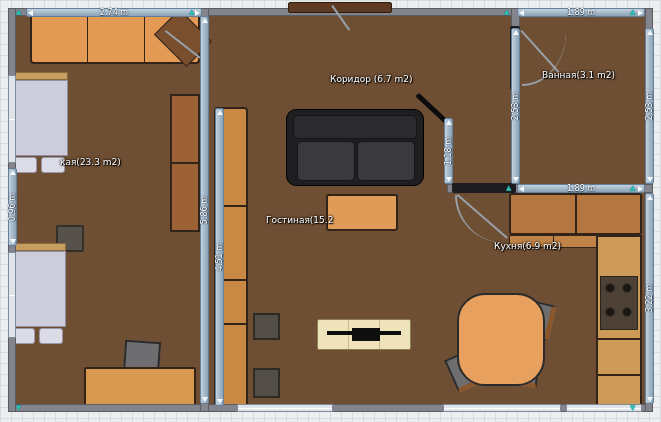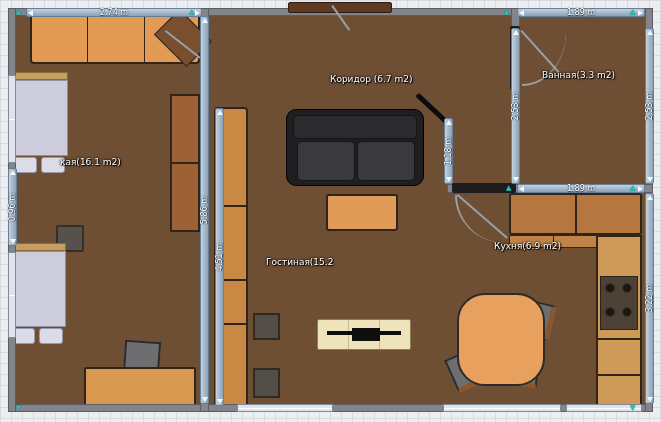--- a/index.html
+++ b/index.html
@@ -163,24 +163,24 @@
   <div class="dim-v" style="left:215px;top:108px;height:298px;">
     <span class="dim-label">4.51 m</span>
     </div>
   <div class="dim-v" style="left:8px;top:168px;height:78px;">
     <span class="dim-label">0.96 m</span>
     </div>
   <div class="dim-v" style="left:645px;top:193px;height:211px;">
     <span class="dim-label">3.22 m</span>
     </div>
 
-  <div class="room-label" style="left:60px;top:157px;">кая(16.1 m2)</div>
+  <div class="room-label" style="left:60px;top:157px;">кая(23.3 m2)</div>
   <div class="room-label" style="left:330px;top:74px;">Коридор (6.7 m2)</div>
-  <div class="room-label" style="left:542px;top:70px;">Ванная(3.3 m2)</div>
-  <div class="room-label" style="left:266px;top:215px;margin-top:42px;">Гостиная(15.2</div>
+  <div class="room-label" style="left:542px;top:70px;">Ванная(3.1 m2)</div>
+  <div class="room-label" style="left:266px;top:215px;">Гостиная(15.2</div>
   <div class="room-label" style="left:494px;top:241px;">Кухня(6.9 m2)</div>
 
   <span class="marker" style="left:16px;top:9px;">▲</span>
   <span class="marker" style="left:189px;top:9px;">▲</span>
   <span class="marker" style="left:504px;top:9px;">▲</span>
   <span class="marker" style="left:630px;top:9px;">▲</span>
   <span class="marker" style="left:506px;top:185px;">▲</span>
   <span class="marker" style="left:630px;top:185px;">▲</span>
   <span class="marker" style="left:16px;top:405px;">▼</span>
   <span class="marker" style="left:630px;top:405px;">▼</span>

